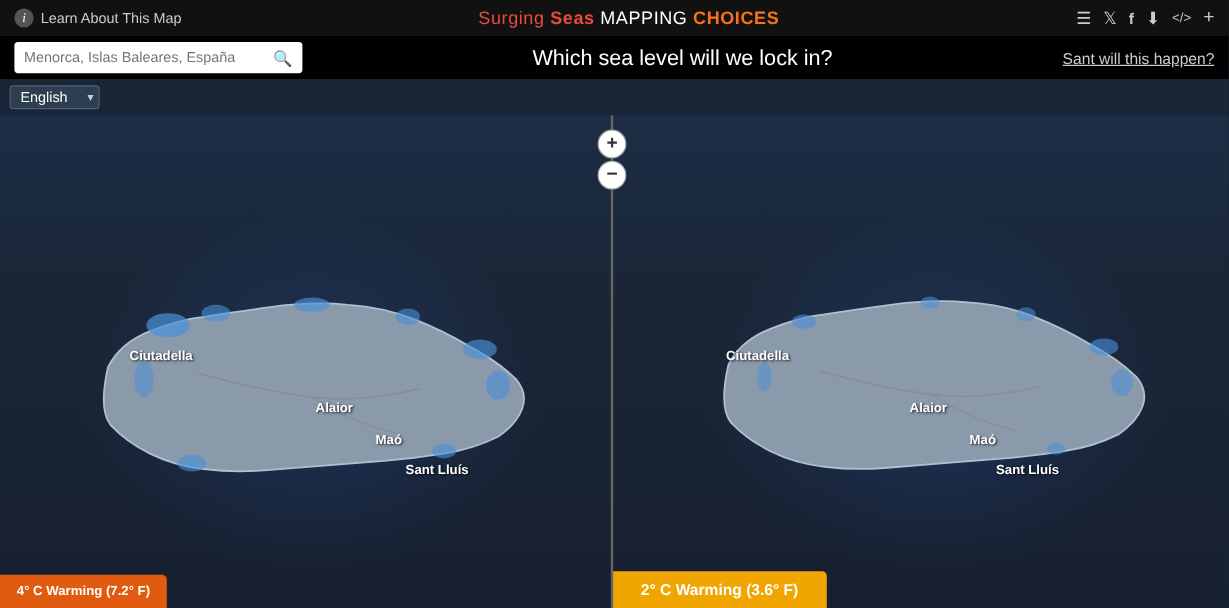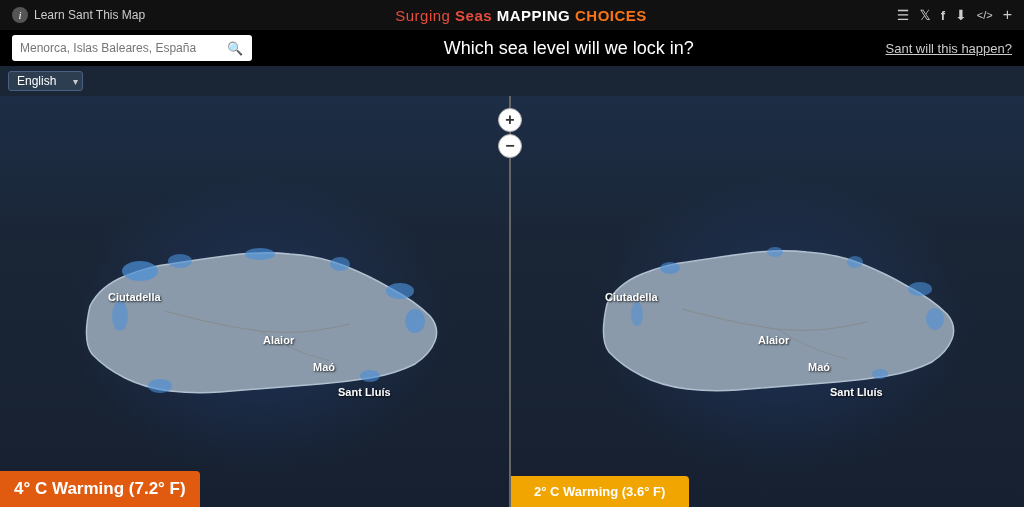--- a/index.html
+++ b/index.html
@@ -11,21 +11,21 @@
       height: 30px;
       display: flex;
       align-items: center;
       justify-content: space-between;
       padding: 0 12px;
     }
     #top-nav-left { display: flex; align-items: center; gap: 6px; color: #ccc; font-size: 12px; }
     #top-nav-center { color: #fff; font-size: 15px; font-weight: bold; letter-spacing: 0.5px; }
     #top-nav-center .surging { color: #e74c3c; font-weight: normal; }
     #top-nav-center .seas { color: #e74c3c; font-weight: bold; margin-top: 40px; }
-    #top-nav-center .mapping { color: #fff; font-weight: bold; }
+    #top-nav-center .mapping { color: #fff; font-weight: normal; }
     #top-nav-center .choices { color: #f97316; font-weight: bold; }
     #top-nav-right { display: flex; align-items: center; gap: 10px; }
     #top-nav-right .nav-icon { color: #ccc; font-size: 14px; cursor: pointer; }
 
     
     #search-bar {
       background: #000;
       height: 36px;
       display: flex;
       align-items: center;
@@ -176,21 +176,21 @@
     }
 
     
     #left-badge {
       position: absolute;
       bottom: 0;
       left: 0;
       background: #e05b10;
       color: #fff;
       padding: 8px 14px;
-      font-size: 17px;
+      font-size: 11px;
       font-weight: bold;
       border-top-right-radius: 4px;
     }
     #right-badge {
       position: absolute;
       bottom: 0;
       left: 510px;
       background: #f0a500;
       color: #fff;
       padding: 8px 24px;
@@ -206,21 +206,21 @@
       background: radial-gradient(ellipse, rgba(40,80,160,0.35) 0%, rgba(20,40,80,0) 70%);
       pointer-events: none;
     }
   </style>
 </head>
 <body>
 
 <div id="top-nav">
   <div id="top-nav-left">
     <span style="background:#555;border-radius:50%;width:16px;height:16px;display:inline-flex;align-items:center;justify-content:center;font-size:11px;color:#fff;font-style:italic;font-family:serif;">i</span>
-    <span>Learn Sant This Map</span>
+    <span>Learn About This Map</span>
   </div>
   <div id="top-nav-center">
     <span class="surging">Surging</span><span class="seas"> Seas</span><span class="mapping"> MAPPING</span><span class="choices"> CHOICES</span>
   </div>
   <div id="top-nav-right">
     <span class="nav-icon">☰</span>
     <span class="nav-icon">𝕏</span>
     <span class="nav-icon" style="font-size:13px;font-weight:bold;">f</span>
     <span class="nav-icon">⬇</span>
     <span class="nav-icon" style="font-size:11px;">&lt;/&gt;</span>

